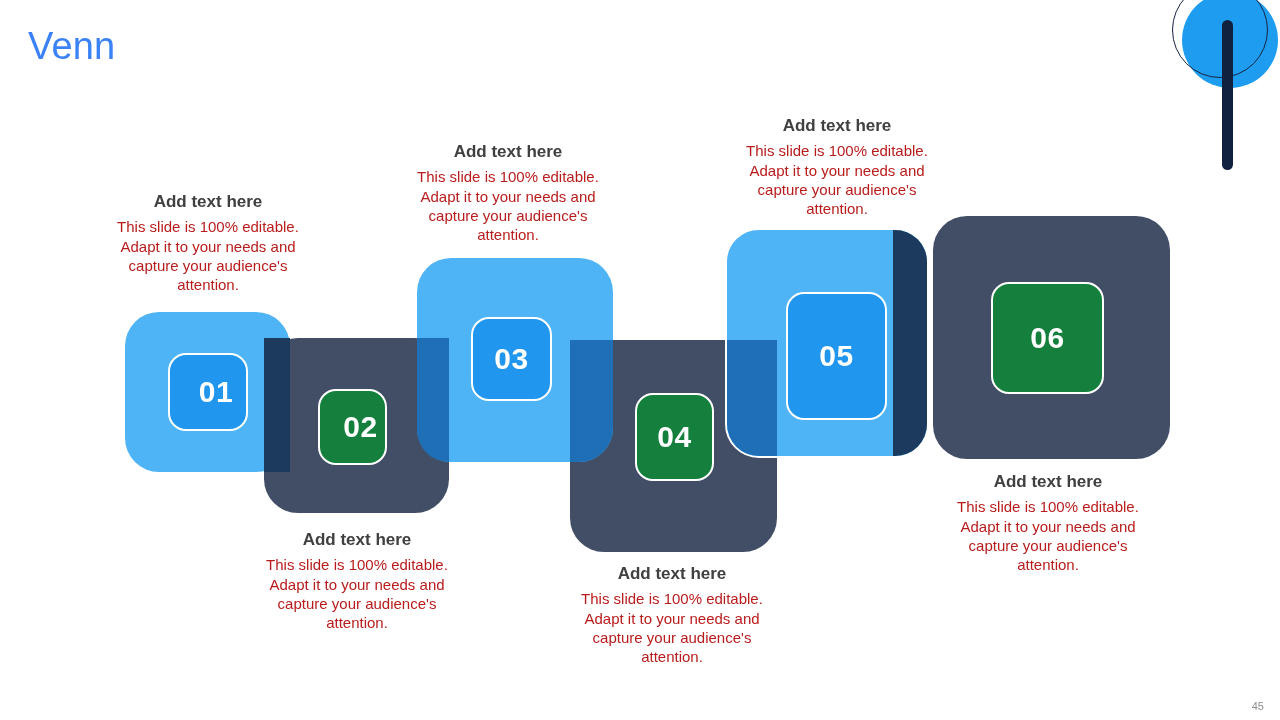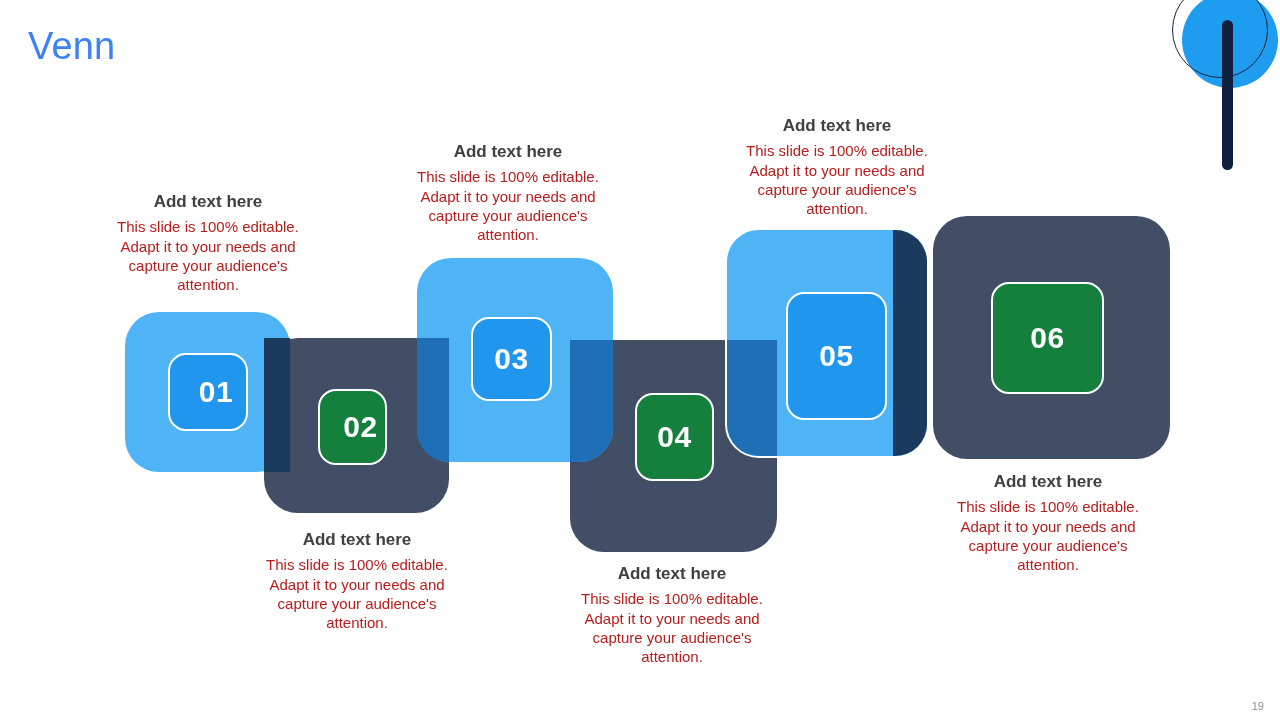--- a/index.html
+++ b/index.html
@@ -150,15 +150,15 @@
       <p class="tb">This slide is 100% editable. Adapt it to your needs and capture your audience's attention.</p>
     </div>
 
     <div class="tblock" style="left:948px;top:472px;width:200px;z-index:30;">
       <p class="th">Add text here</p>
       <p class="tb">This slide is 100% editable. Adapt it to your needs and capture your audience's attention.</p>
     </div>
 
   </div>
 
-  <div class="page-num">19</div>
+  <div class="page-num">45</div>
 
 </div>
 
 </body></html>

